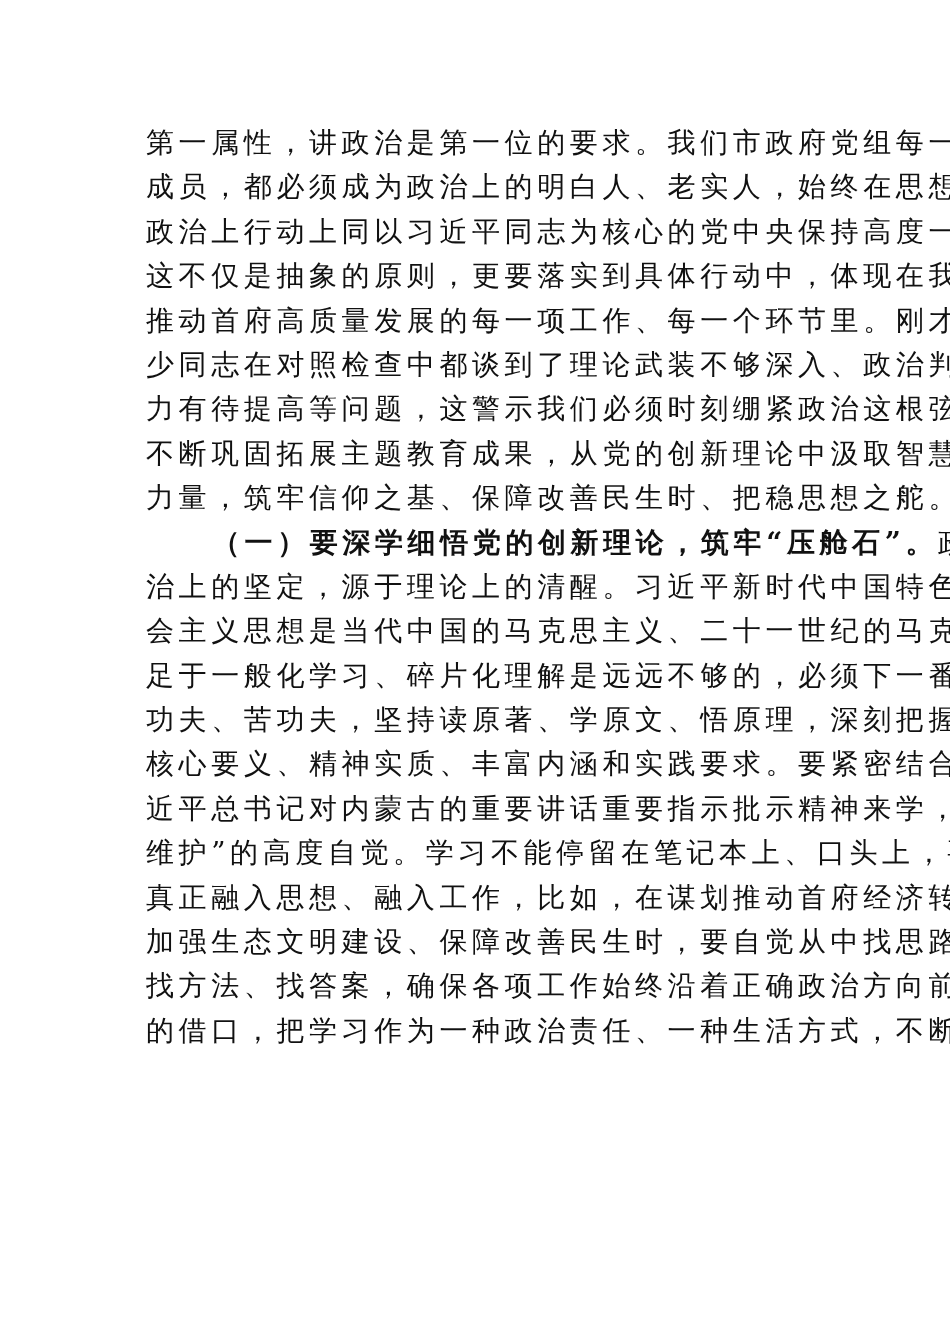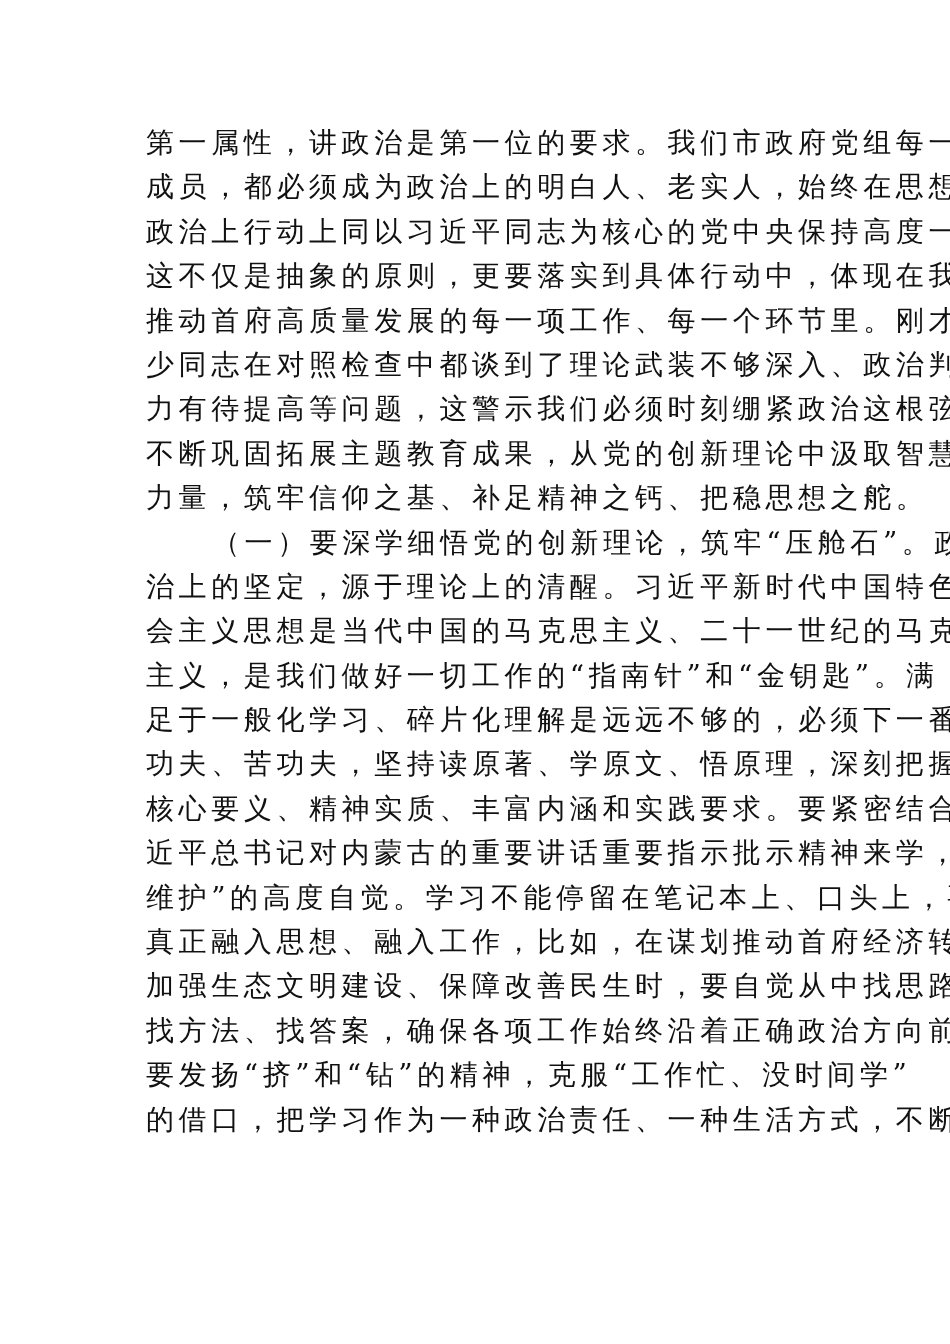--- a/index.html
+++ b/index.html
@@ -31,21 +31,21 @@
     }
     .line {
       display: block;
       height: 44.4px;
       line-height: 44.4px;
       font-size: 28px;
       letter-spacing: 4.6px;
       white-space: nowrap;
     }
     .line .heading {
-      font-weight: normal;
+      font-weight: bold;
       margin-top: 24px;
     }
     .indent {
       padding-left: 66px;
     }
   </style>
 </head>
 <body>
 
 <div class="page">
@@ -53,34 +53,32 @@
 
     <div>
       <span class="line">第一属性，讲政治是第一位的要求。我们市政府党组每一位</span>
       <span class="line">成员，都必须成为政治上的明白人、老实人，始终在思想上</span>
       <span class="line">政治上行动上同以习近平同志为核心的党中央保持高度一致</span>
       <span class="line">这不仅是抽象的原则，更要落实到具体行动中，体现在我们</span>
       <span class="line">推动首府高质量发展的每一项工作、每一个环节里。刚才不</span>
       <span class="line">少同志在对照检查中都谈到了理论武装不够深入、政治判断</span>
       <span class="line">力有待提高等问题，这警示我们必须时刻绷紧政治这根弦，</span>
       <span class="line">不断巩固拓展主题教育成果，从党的创新理论中汲取智慧和</span>
-      <span class="line">力量，筑牢信仰之基、补足精神之钙、把稳思想之舵。</span>
+      <span class="line">力量，筑牢信仰之基、保障改善民生时、把稳思想之舵。</span>
     </div>
 
     <div>
       <span class="line indent"><span class="heading">（一）要深学细悟党的创新理论，筑牢“压舱石”。</span><span>政</span></span>
       <span class="line">治上的坚定，源于理论上的清醒。习近平新时代中国特色社</span>
       <span class="line">会主义思想是当代中国的马克思主义、二十一世纪的马克思</span>
-      <span class="line">主义，是我们做好一切工作的“指南针”和“金钥匙”。满</span>
       <span class="line">足于一般化学习、碎片化理解是远远不够的，必须下一番真</span>
       <span class="line">功夫、苦功夫，坚持读原著、学原文、悟原理，深刻把握其</span>
       <span class="line">核心要义、精神实质、丰富内涵和实践要求。要紧密结合习</span>
       <span class="line">近平总书记对内蒙古的重要讲话重要指示批示精神来学，深</span>
       <span class="line">维护”的高度自觉。学习不能停留在笔记本上、口头上，要</span>
       <span class="line">真正融入思想、融入工作，比如，在谋划推动首府经济转型</span>
       <span class="line">加强生态文明建设、保障改善民生时，要自觉从中找思路、</span>
       <span class="line">找方法、找答案，确保各项工作始终沿着正确政治方向前进</span>
-      <span class="line">要发扬“挤”和“钻”的精神，克服“工作忙、没时间学”</span>
       <span class="line">的借口，把学习作为一种政治责任、一种生活方式，不断提</span>
     </div>
 
   </div>
 </div>
 
 </body></html>

